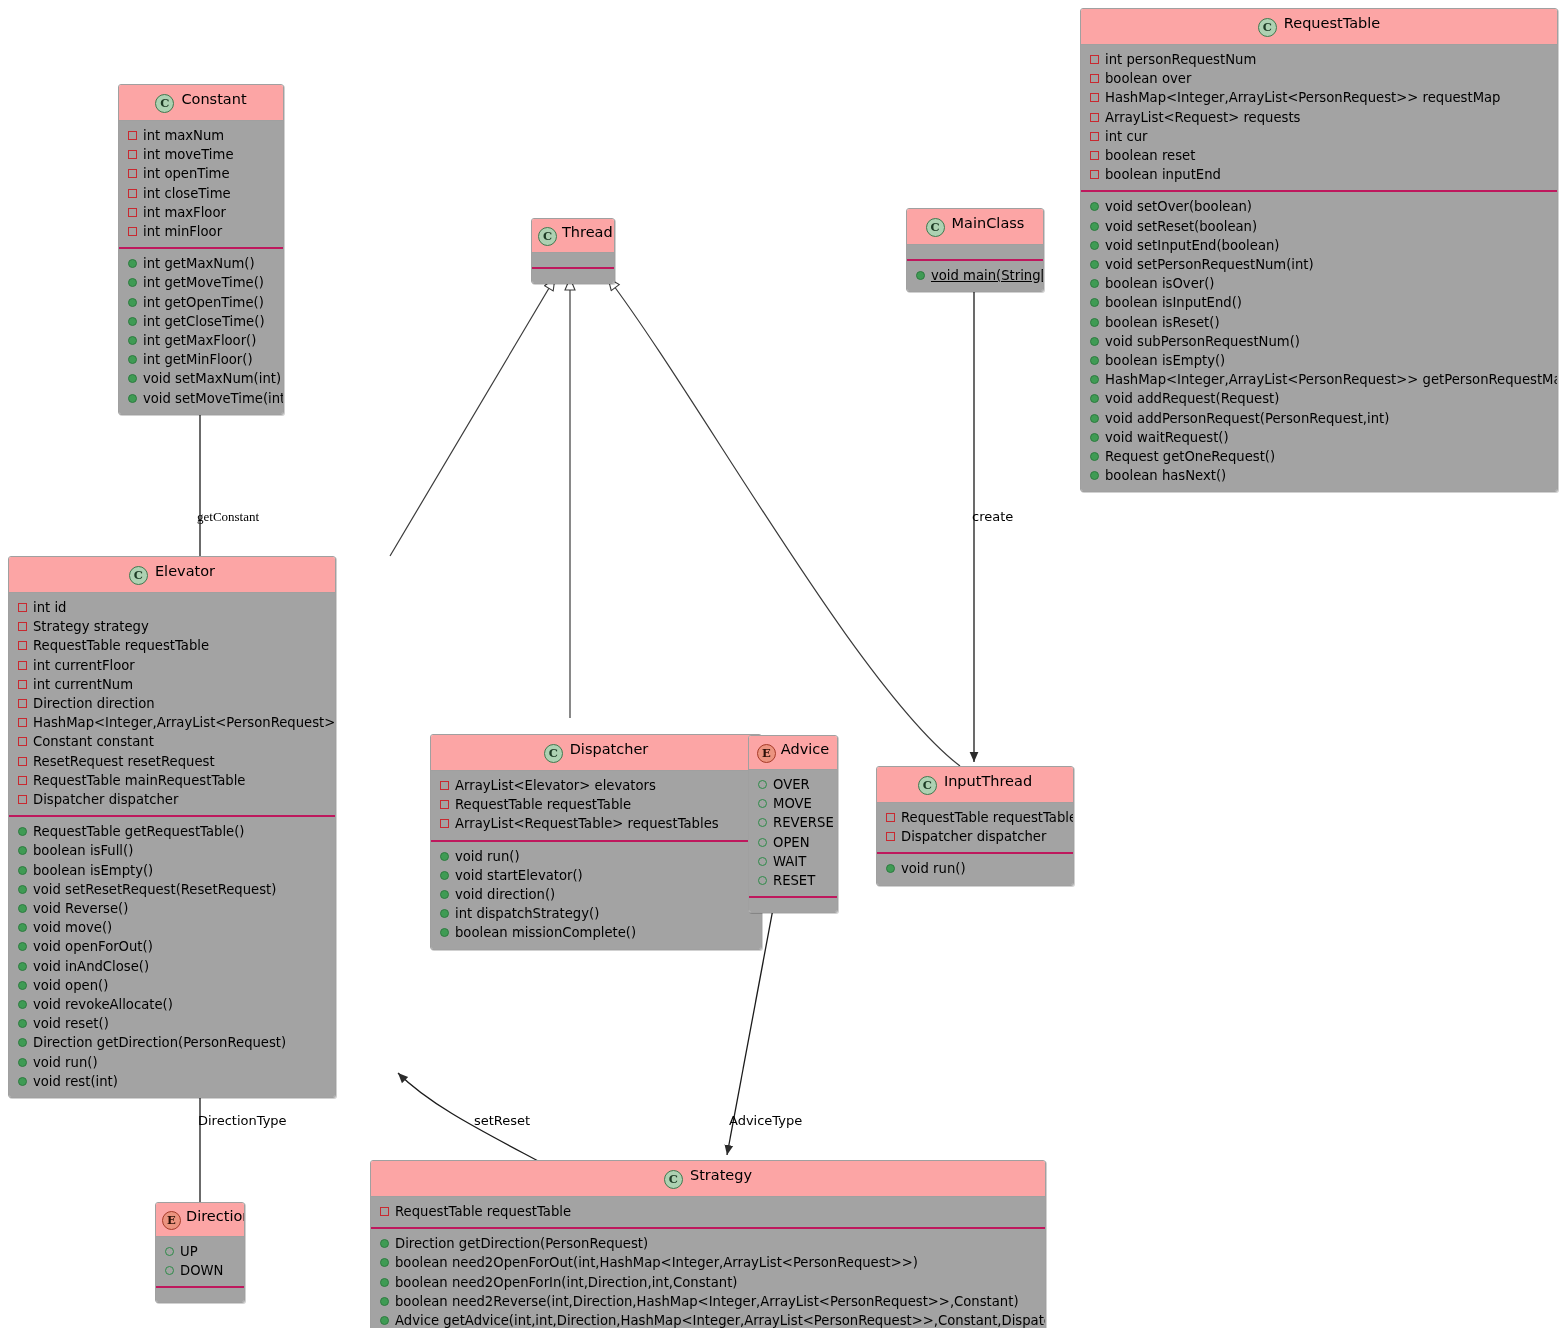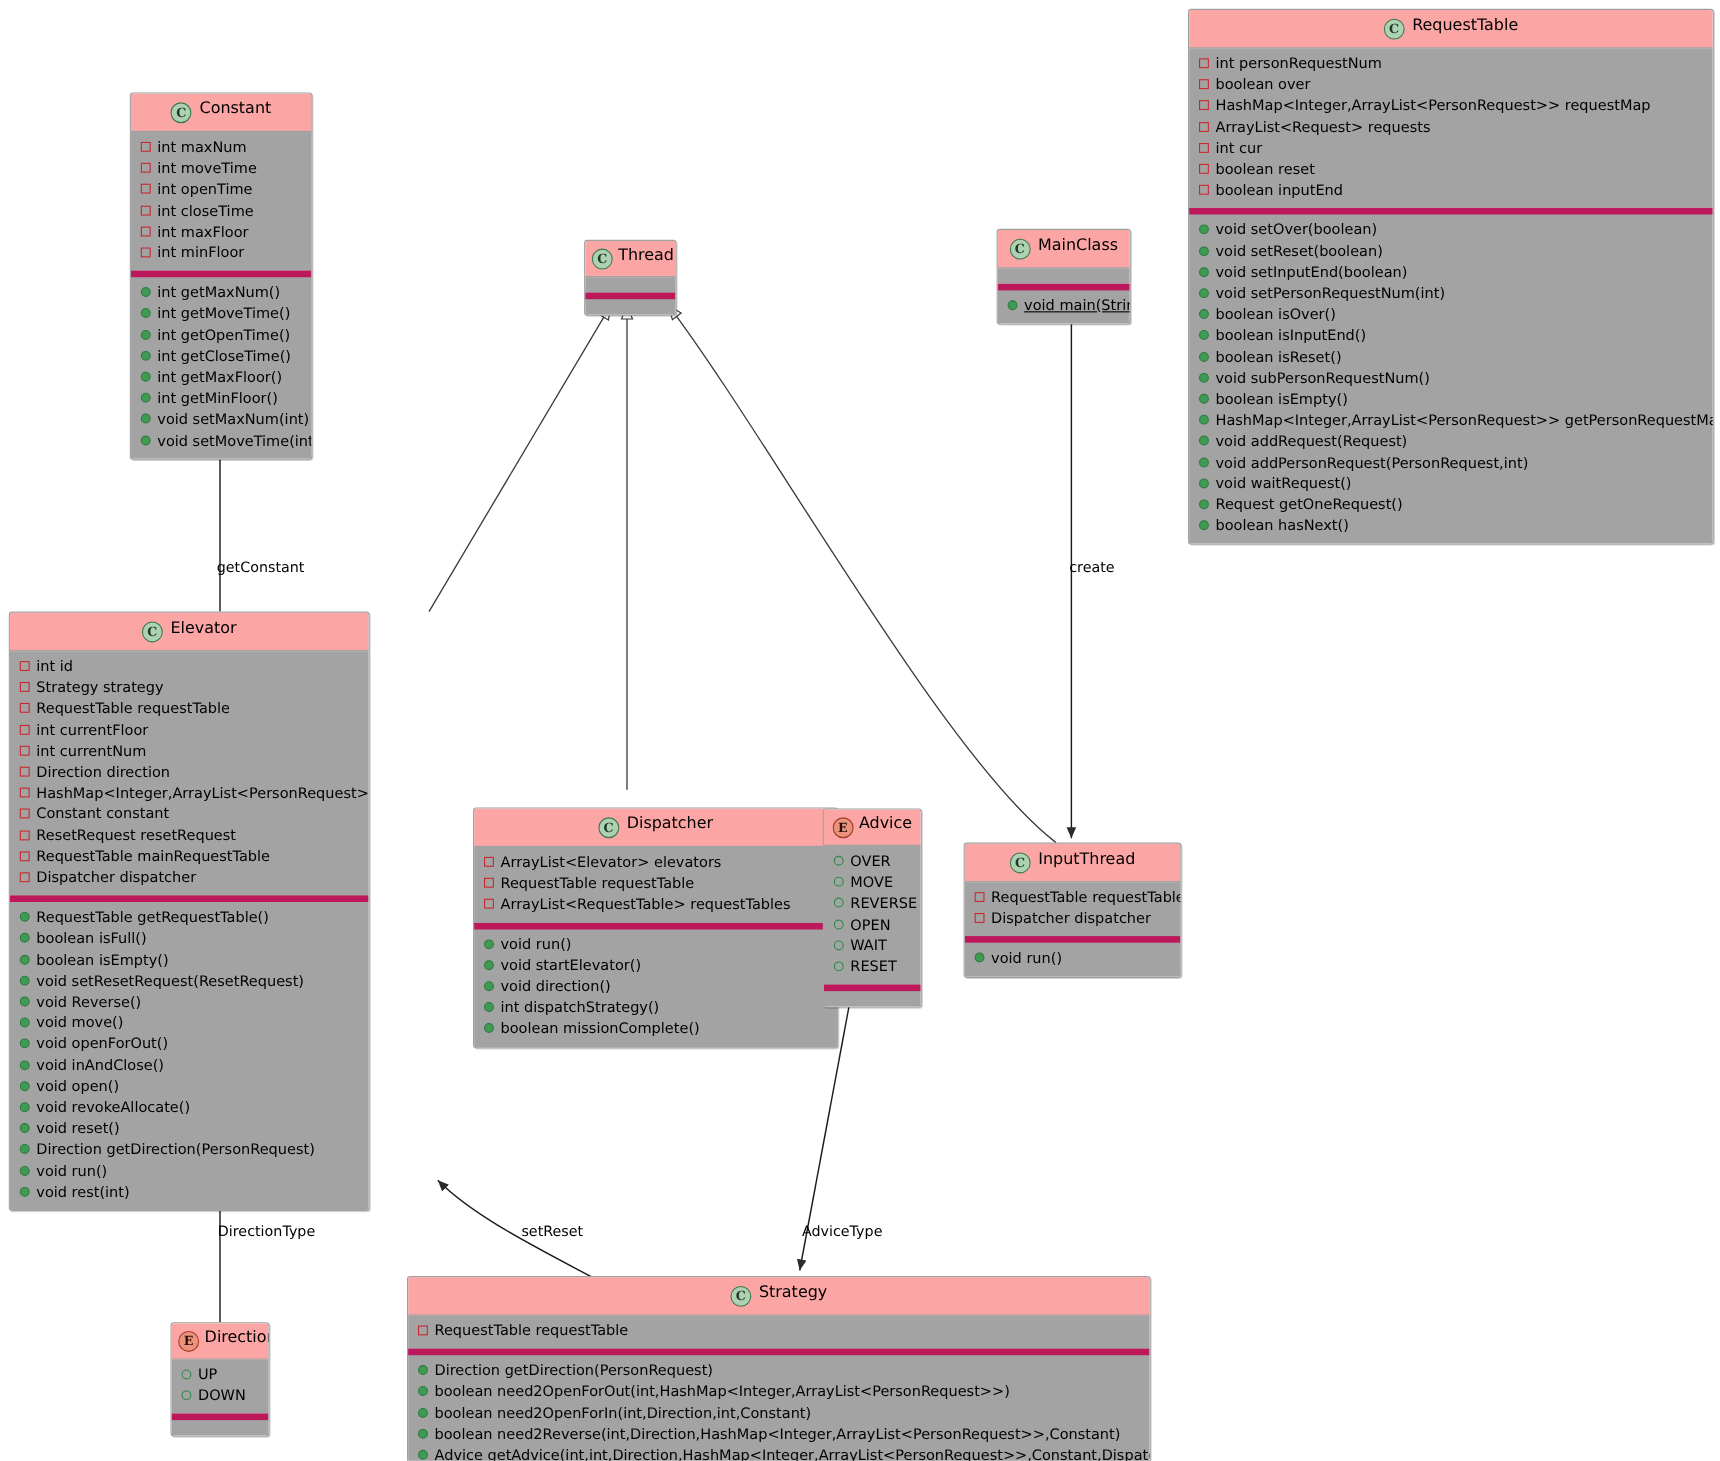--- a/index.html
+++ b/index.html
@@ -66,21 +66,21 @@
   .badge.enm {
     background: #eb937f;
     border: 1px solid #a63b28;
     color: #2c1007;
   }
   .uml .compartment {
     padding: 5px 0 6px 0;
     background: #a3a3a3;
   }
   .uml .compartment + .compartment {
-    border-top: 6px solid #be185d;
+    border-top: 2px solid #be185d;
   }
   .uml .compartment.empty {
     padding: 4px 0 4px 0;
     min-height: 6px;
   }
   .uml .member {
     font-size: 13.2px;
     color: #000;
     line-height: 19.2px;
     padding: 0 8px 0 9px;
@@ -147,21 +147,21 @@
 
     <path d="M 974 276 L 974 762" fill="none" stroke="#1b1b1b" stroke-width="1.3" marker-end="url(#solidArrow)"></path>
 
     <path d="M 200 1202 L 200 1084" fill="none" stroke="#1b1b1b" stroke-width="1.3" marker-end="url(#solidArrow)"></path>
 
     <path d="M 540 1162 C 480 1130 430 1105 398 1073" fill="none" stroke="#1b1b1b" stroke-width="1.3" marker-end="url(#solidArrow)"></path>
 
     <path d="M 775 898 L 727 1155" fill="none" stroke="#1b1b1b" stroke-width="1.3" marker-end="url(#solidArrow)"></path>
   </svg>
 
-  <div class="edge-label" style="left:197px; top:509px;">getConstant</div>
+  <div class="edge-label" style="left:197px; top:509px;font-family:Liberation Serif, serif;">getConstant</div>
   <div class="edge-label" style="left:972px; top:509px;">create</div>
   <div class="edge-label" style="left:198px; top:1113px;">DirectionType</div>
   <div class="edge-label" style="left:474px; top:1113px;">setReset</div>
   <div class="edge-label" style="left:729px; top:1113px;">AdviceType</div>
 
   <div class="uml" style="left:1080px; top:8px; width:478px;">
     <div class="title">
       <span class="badge cls">C</span><span>RequestTable</span>
     </div>
     <div class="compartment">
@@ -217,21 +217,21 @@
   </div>
 
   <div class="uml" style="left:531px; top:218px; width:84px;">
     <div class="title" style="padding:5px 6px 6px 6px;">
       <span class="badge cls" style="margin-right:5px;">C</span><span>Thread</span>
     </div>
     <div class="compartment empty"></div>
     <div class="compartment empty"></div>
   </div>
 
-  <div class="uml" style="left:906px; top:208px; width:122px;">
+  <div class="uml" style="left:906px; top:208px; width:138px;">
     <div class="title">
       <span class="badge cls">C</span><span>MainClass</span>
     </div>
     <div class="compartment empty"></div>
     <div class="compartment">
       <div class="member static"><span class="mk method"></span><span class="txt">void main(String[])</span></div>
     </div>
   </div>
 
   <div class="uml" style="left:8px; top:556px; width:328px;">

